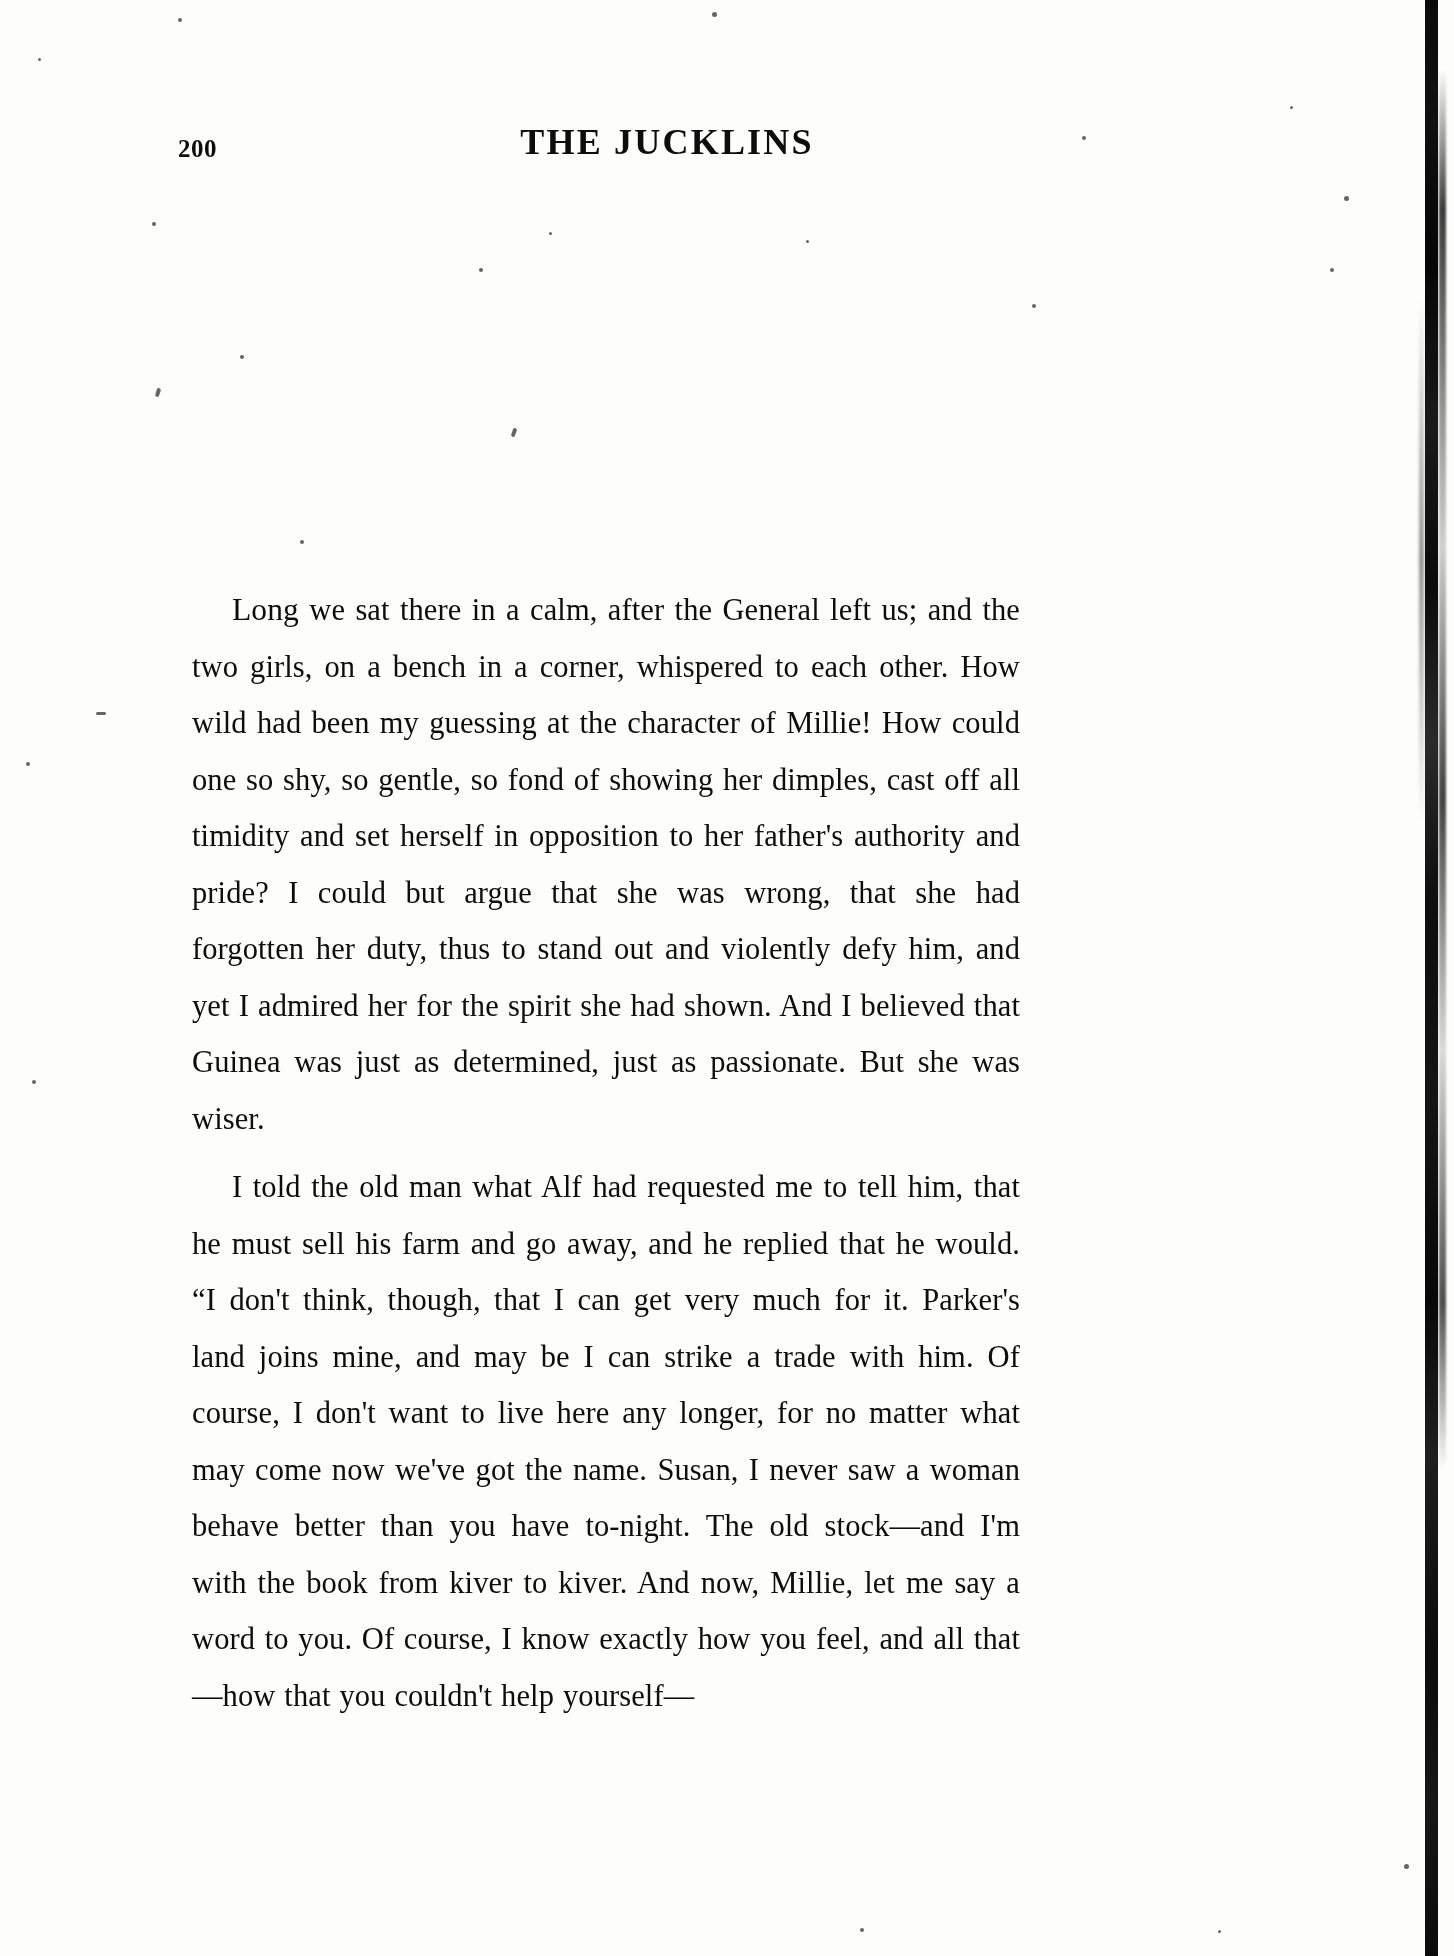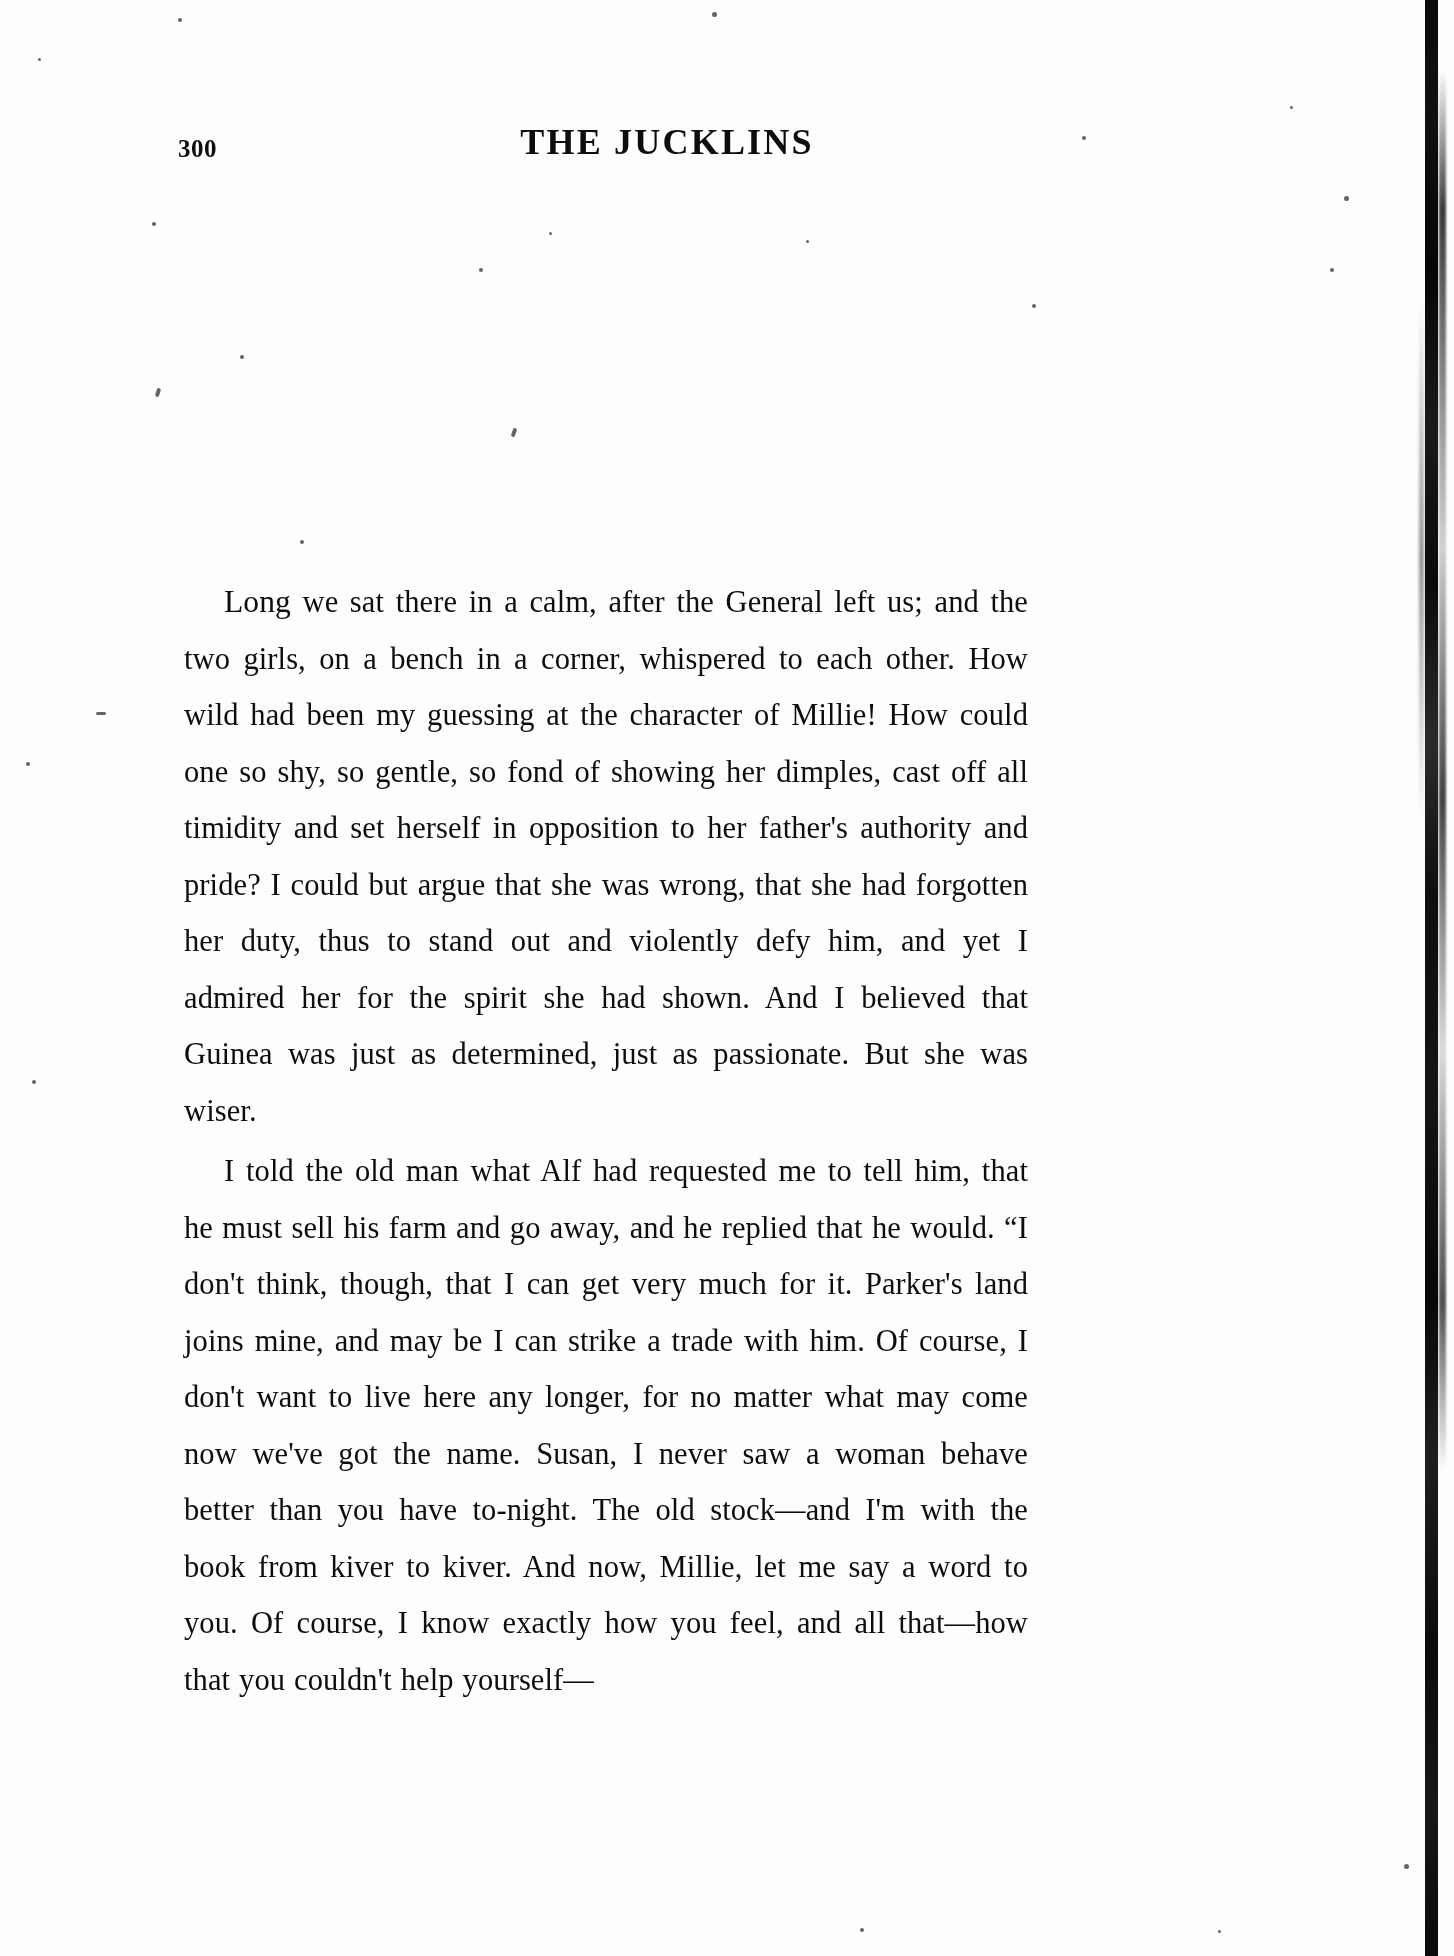--- a/index.html
+++ b/index.html
@@ -93,21 +93,21 @@
   }
 
   
   .body-block {
     position: absolute;
     left: 180px;
     top: 570px;
     width: 852px;
   }
   p.para {
-    margin: 4px;
+    margin: 12px;
     font-size: 30.5px;
     line-height: 56.5px;
     text-align: justify;
     text-justify: inter-word;
     letter-spacing: .1px;
     word-spacing: 1.2px;
     hyphens: manual;
   }
   p.para + p.para { margin-top: 0; }
   p.para.indent { text-indent: 40px; }
@@ -136,21 +136,21 @@
   <div class="speck" style="left:300px;top:540px;width:4px;height:4px;"></div>
   <div class="speck" style="left:96px;top:712px;width:10px;height:3px;border-radius:2px;"></div>
   <div class="speck" style="left:26px;top:762px;width:4px;height:4px;"></div>
   <div class="speck" style="left:32px;top:1080px;width:4px;height:4px;"></div>
   <div class="speck" style="left:1404px;top:1864px;width:5px;height:5px;"></div>
   <div class="speck" style="left:860px;top:1928px;width:4px;height:4px;"></div>
   <div class="speck" style="left:1218px;top:1930px;width:3px;height:3px;"></div>
   <div class="speck" style="left:1082px;top:136px;width:4px;height:4px;"></div>
   <div class="speck" style="left:1290px;top:106px;width:3px;height:3px;"></div>
 
-  <div class="folio">300</div>
+  <div class="folio">200</div>
   <div class="running-head">THE JUCKLINS</div>
 
 
   <div class="body-block">
     <p class="para indent">
       <span class="lead">Long</span><span> we sat there in a calm, after the General left us; and the two girls, on a bench in a corner, whispered to each other.  How wild had been my guessing at the character of Millie!  How could one so shy, so gentle, so fond of showing her dimples, cast off all timidity and set herself in opposition to her father's authority and pride?  I could but argue that she was wrong, that she had forgotten her duty, thus to stand out and violently defy him, and yet I admired her for the spirit she had shown.  And I believed that Guinea was just as determined, just as passionate.  But she was wiser.</span>
     </p>
     <p class="para indent">
       <span>I told the old man what Alf had requested me to tell him, that he must sell his farm and go away, and he replied that he would.  “I don't think, though, that I can get very much for it.  Parker's land joins mine, and may be I can strike a trade with him.  Of course, I don't want to live here any longer, for no matter what may come now we've got the name.  Susan, I never saw a woman behave better than you have to-night.  The old stock—and I'm with the book from kiver to kiver.  And now, Millie, let me say a word to you.  Of course, I know exactly how you feel, and all that—how that you couldn't help yourself—</span>
     </p>

